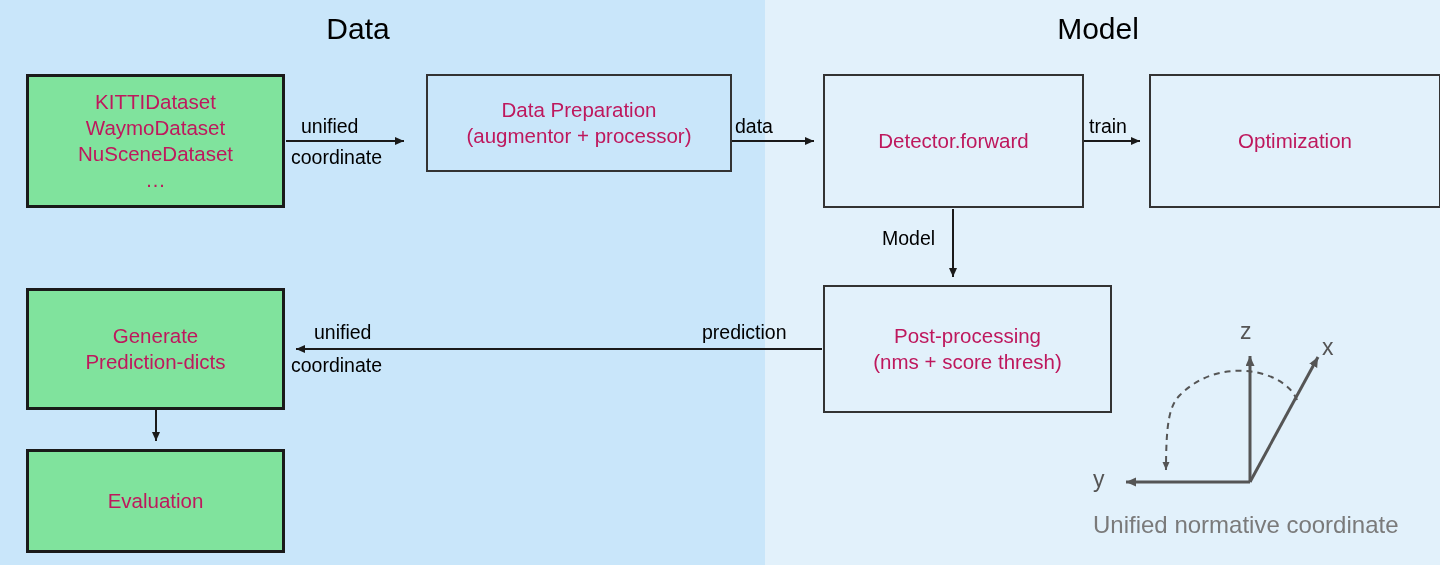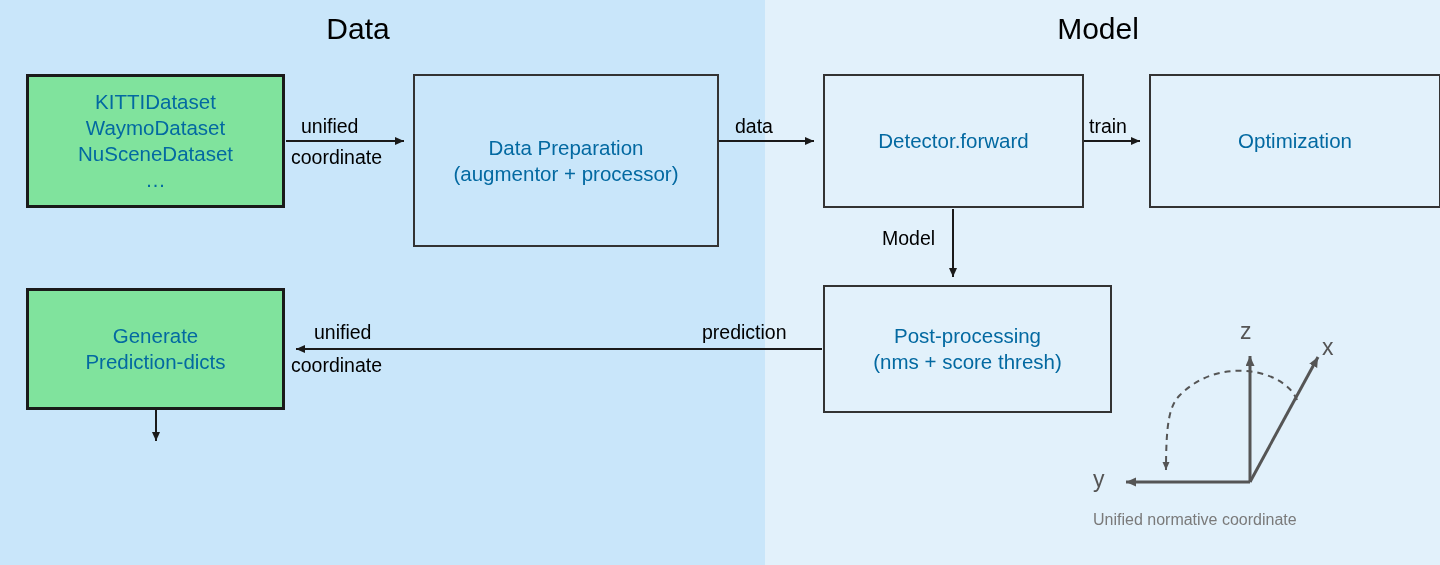--- a/index.html
+++ b/index.html
@@ -44,21 +44,21 @@
 
   .node {
     position: absolute;
     box-sizing: border-box;
     display: flex;
     align-items: center;
     justify-content: center;
     text-align: center;
     font-size: 20.5px;
     line-height: 26px;
-    color: #0369a1;
+    color: #be185d;
     white-space: pre-line;
   }
   .node-green {
     background: #80e39d;
     border: 3px solid #1a1a1a;
   }
   .node-plain-light {
     background: #c9e6fa;
     border: 2px solid #333333;
   }
@@ -69,21 +69,21 @@
 
   .edge-label {
     position: absolute;
     font-size: 19.5px;
     line-height: 24px;
     color: #000000;
     white-space: nowrap;
   }
   .axis-caption {
     position: absolute;
-    font-size: 16px;
+    font-size: 24px;
     color: #7a7a7a;
     white-space: nowrap;
   }
   .axis-letter {
     position: absolute;
     font-size: 23px;
     color: #555555;
     white-space: nowrap;
   }
   svg.overlay {
@@ -138,21 +138,21 @@
     </g>
   </svg>
 
   <div class="node node-green" style="left:26px; top:74px; width:259px; height:134px;">
     <span>KITTIDataset
 WaymoDataset
 NuSceneDataset
 …</span>
   </div>
 
-  <div class="node node-plain-light" style="left:413px; top:74px; width:306px; height:173px;">
+  <div class="node node-plain-light" style="left:426px; top:74px; width:306px; height:98px;">
     <span>Data Preparation
 (augmentor + processor)</span>
   </div>
 
   <div class="node node-plain-lighter" style="left:823px; top:74px; width:261px; height:134px;">
     <span>Detector.forward</span>
   </div>
 
   <div class="node node-plain-lighter" style="left:1149px; top:74px; width:292px; height:134px;">
     <span>Optimization</span>
@@ -161,20 +161,23 @@
   <div class="node node-plain-lighter" style="left:823px; top:285px; width:289px; height:128px;">
     <span>Post-processing
 (nms + score thresh)</span>
   </div>
 
   <div class="node node-green" style="left:26px; top:288px; width:259px; height:122px;align-items:center;">
     <span>Generate
 Prediction-dicts</span>
   </div>
 
+  <div class="node node-green" style="left:26px; top:449px; width:259px; height:104px;">
+    <span>Evaluation</span>
+  </div>
 
   <div class="edge-label" style="left:301px; top:114px;">unified</div>
   <div class="edge-label" style="left:291px; top:145px;">coordinate</div>
 
   <div class="edge-label" style="left:735px; top:114px;">data</div>
 
   <div class="edge-label" style="left:1089px; top:114px;">train</div>
 
   <div class="edge-label" style="left:882px; top:226px;">Model</div>
 

